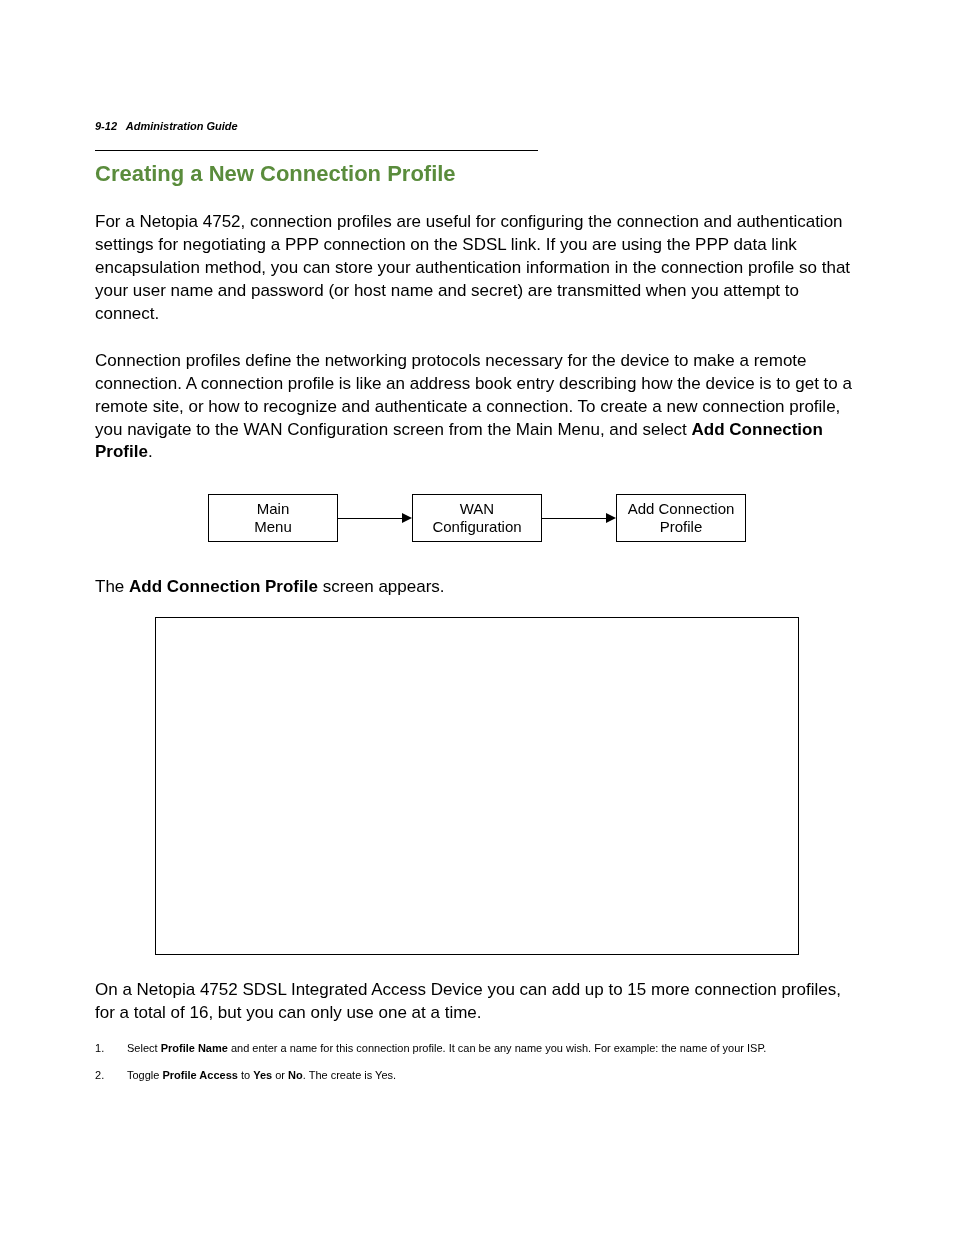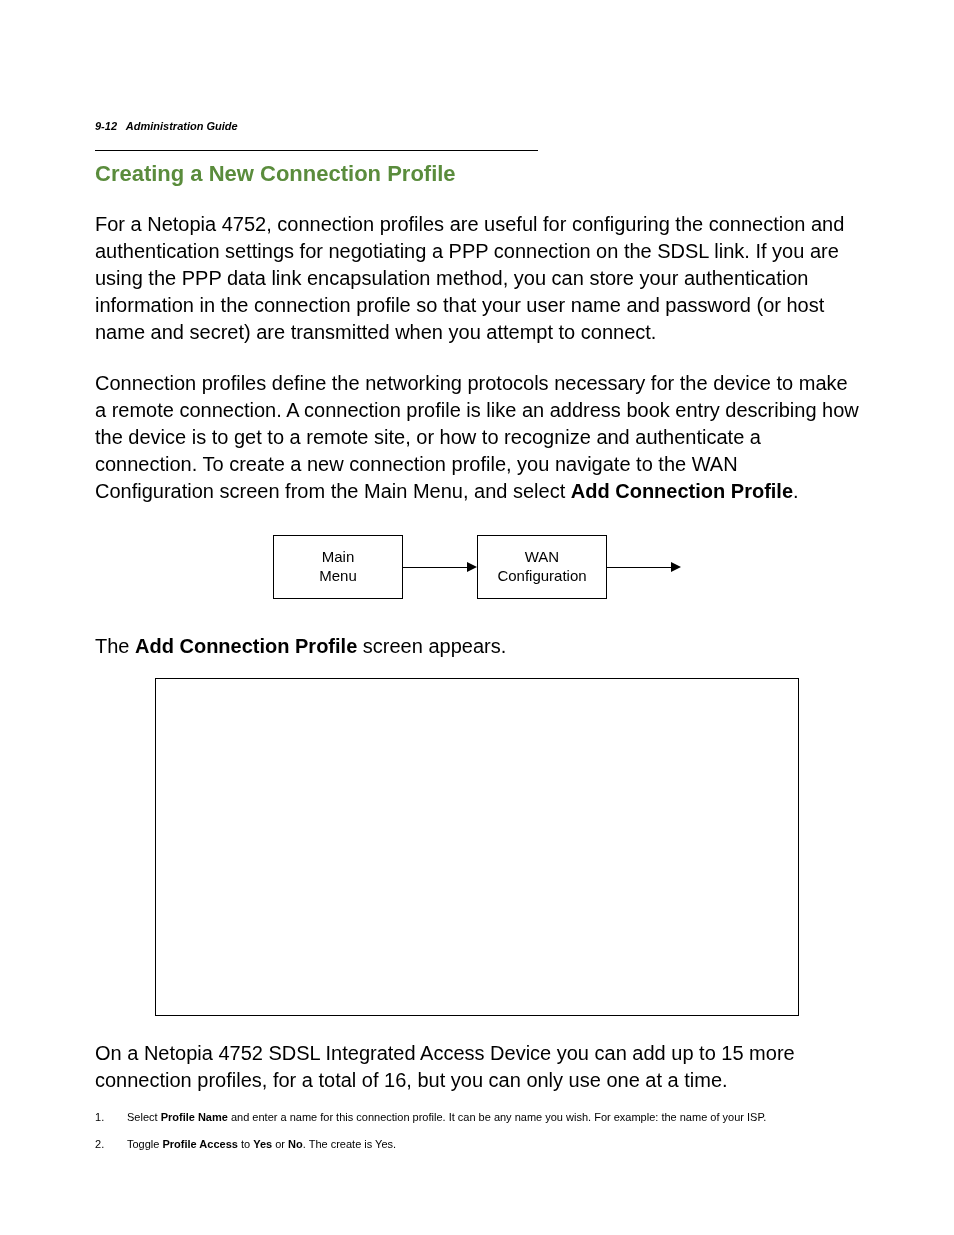--- a/index.html
+++ b/index.html
@@ -24,38 +24,38 @@
     .section-title {
       color: #5a8c3c;
       font-weight: bold;
       font-size: 22px;
       border-top: 1px solid #000000;
       padding-top: 10px;
       margin-bottom: 14px;
       width: 58%;
     }
     .body-text {
-      font-size: 20px;
+      font-size: 17px;
       line-height: 1.35;
       margin-bottom: 16px;
       margin-top: 24px;
     }
     .bold {
       font-weight: bold;
     }
     .flow-diagram {
       display: flex;
       justify-content: center;
       align-items: center;
       margin: 30px 0 34px 0;
     }
     .flow-box {
       border: 1px solid #000000;
       width: 130px;
-      height: 64px;
+      height: 48px;
       display: flex;
       align-items: center;
       justify-content: center;
       text-align: center;
       font-size: 15px;
       line-height: 1.25;
     }
     .flow-arrow {
       width: 74px;
       height: 10px;
@@ -128,20 +128,24 @@
       <div class="flow-arrow-head"></div>
     </div>
   <div class="flow-box">
       <span style="white-space: pre-line;">WAN
 Configuration</span>
     </div>
   <div class="flow-arrow">
       <div class="flow-arrow-line"></div>
       <div class="flow-arrow-head"></div>
     </div>
+  <div class="flow-box">
+      <span style="white-space: pre-line;">Add Connection
+Profile</span>
+    </div>
 </div>
 
 <p class="body-text">
   <span>The </span><span class="bold">Add Connection Profile</span><span> screen appears.</span>
 </p>
 
 <div class="screen-box"></div>
 
 <p class="body-text">On a Netopia 4752 SDSL Integrated Access Device you can add up to 15 more connection profiles, for a total of 16, but you can only use one at a time.</p>
 

